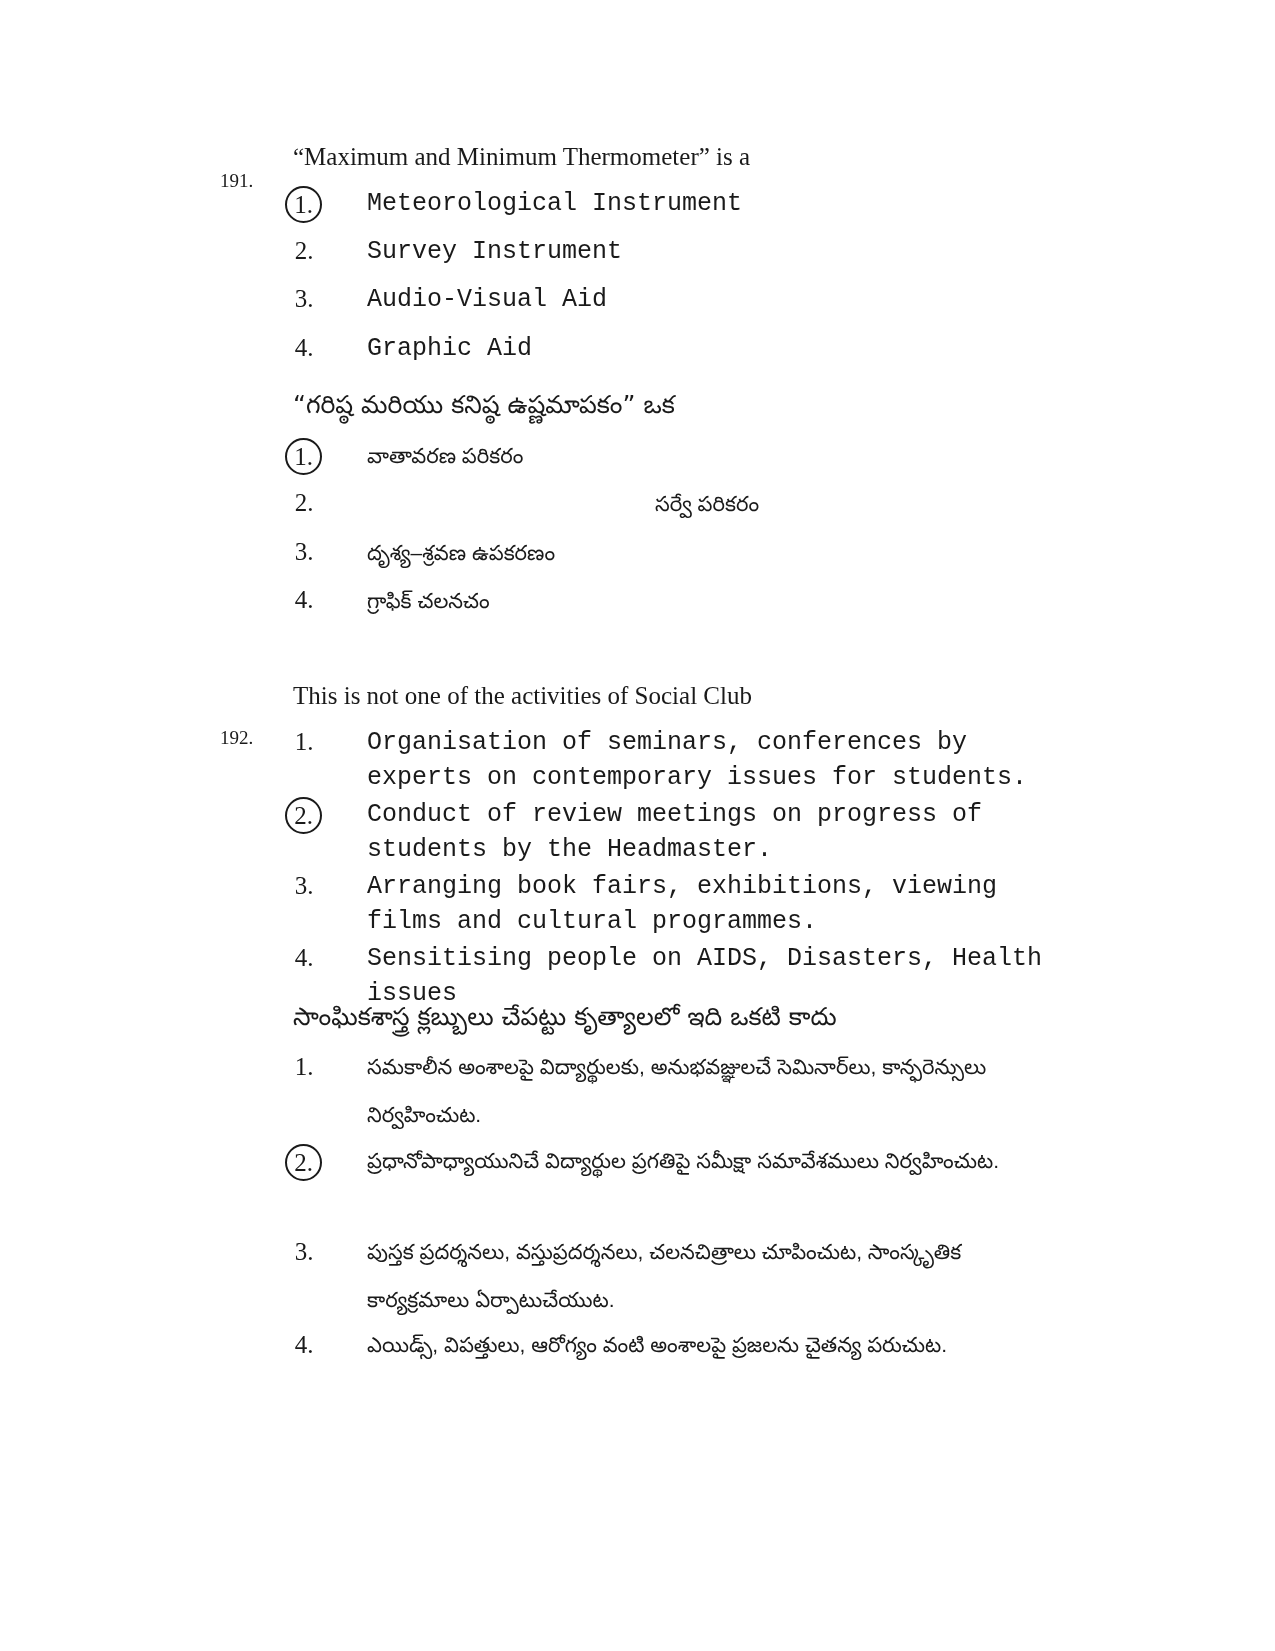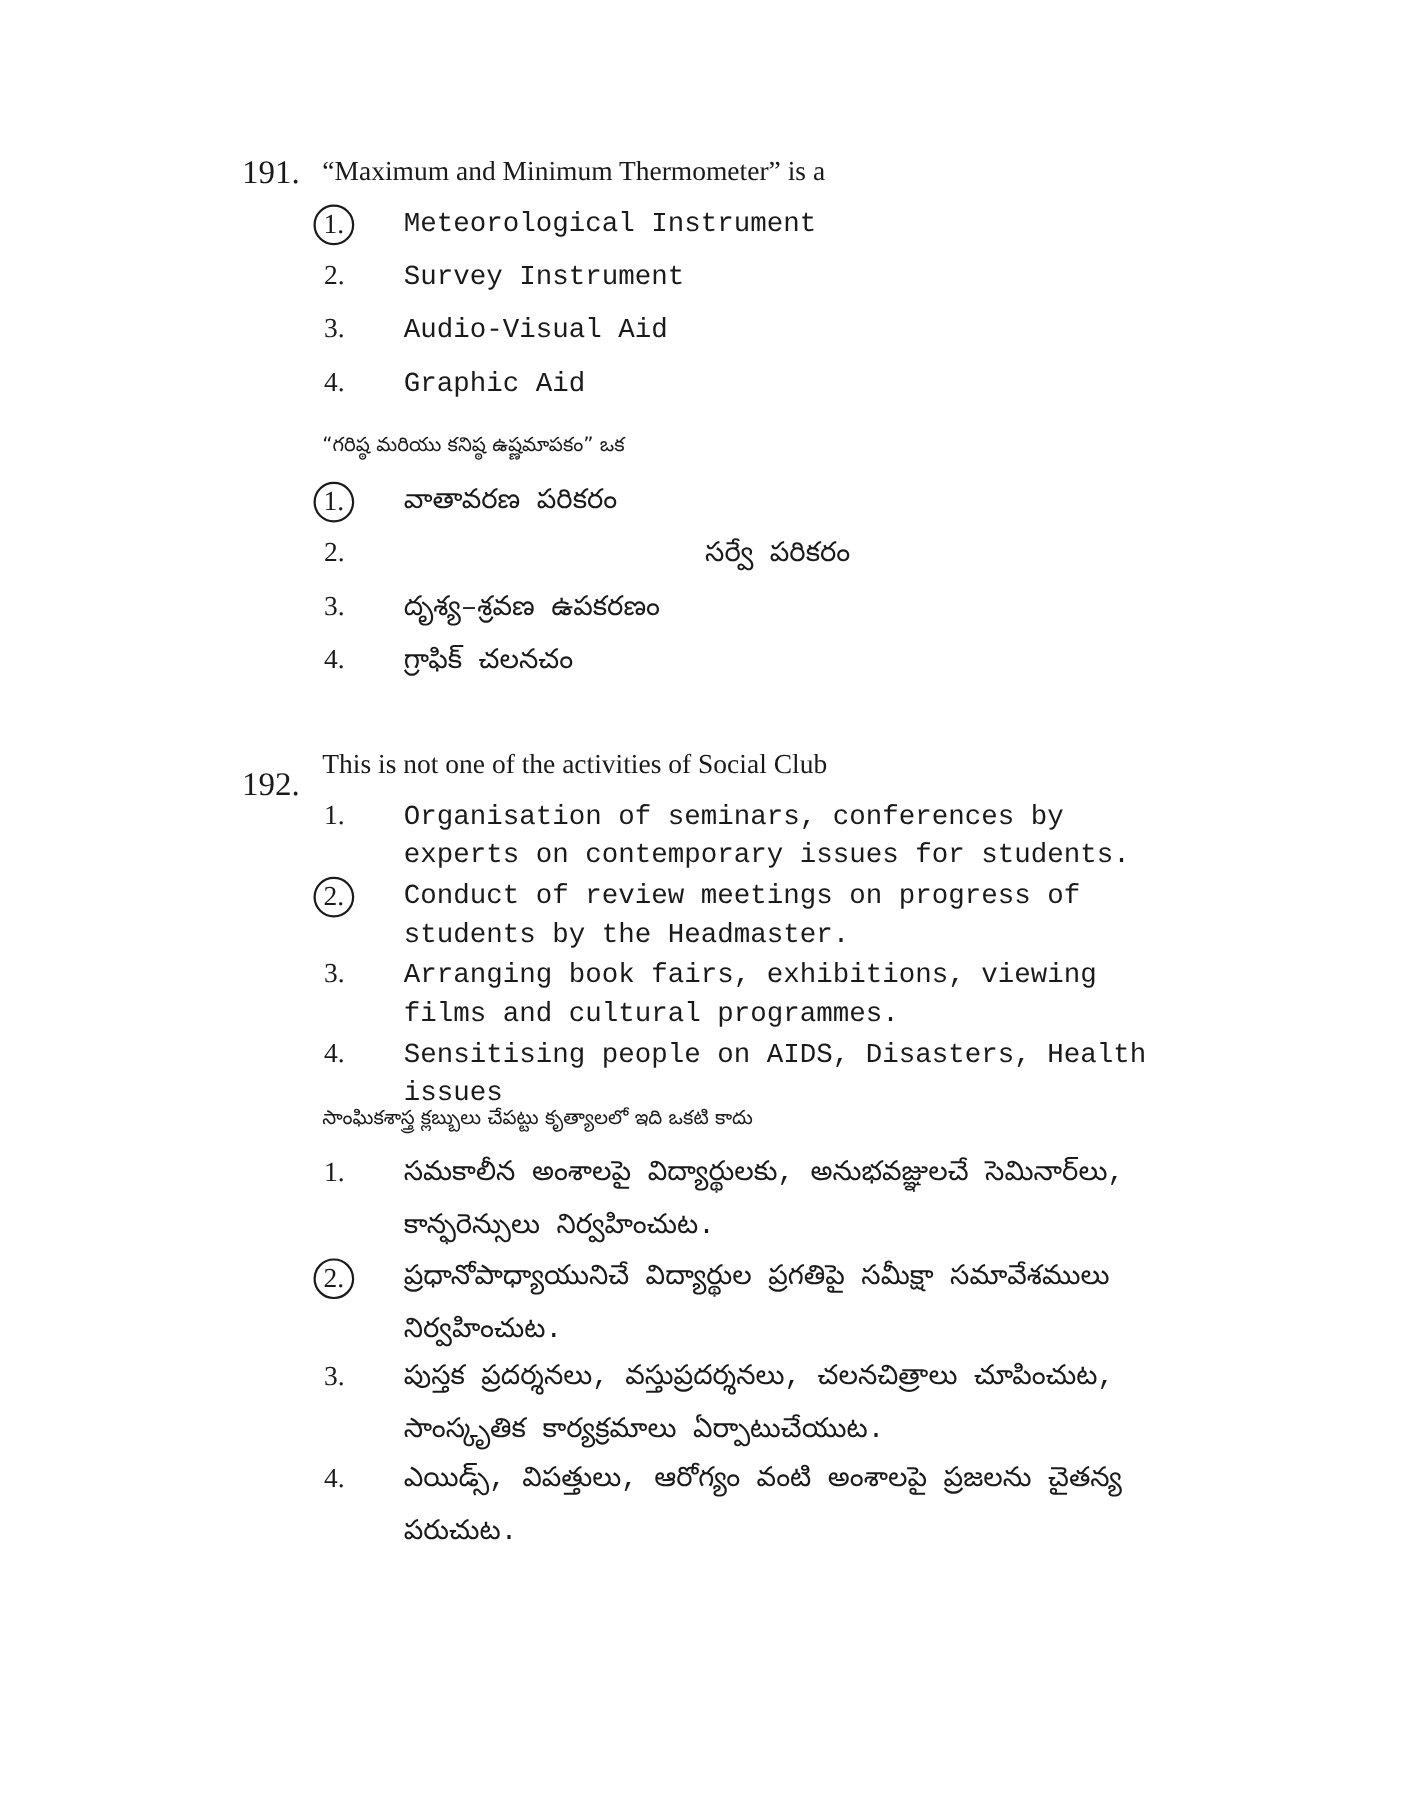--- a/index.html
+++ b/index.html
@@ -1,25 +1,25 @@
 <!DOCTYPE html>
 <html><head>
 <meta charset="utf-8">
 <style>
   html, body { margin: 0; padding: 0; background: #ffffff; }
   body { width: 1275px; height: 1651px; position: relative; overflow: hidden;
          font-family: "Liberation Serif", "DejaVu Serif", serif; color: #1a1a1a; }
-  .qnum { position: absolute; left: 220px; font-size: 30px; line-height: 30px; }
+  .qnum { position: absolute; left: 220px; font-size: 19px; line-height: 30px; margin-top: 24px; }
   .stem { position: absolute; left: 293px; font-size: 25px; line-height: 30px; white-space: nowrap; }
-  .te-stem { position: absolute; left: 293px; font-size: 18px; line-height: 30px; white-space: nowrap; font-family: "DejaVu Sans", sans-serif; }
+  .te-stem { position: absolute; left: 293px; font-size: 25px; line-height: 30px; white-space: nowrap; font-family: "DejaVu Sans", sans-serif; }
   .opt { position: absolute; left: 0; width: 1275px; }
   .optnum { position: absolute; left: 286px; width: 36px; height: 34px; font-size: 25px; line-height: 34px; text-align: center; }
   .optnum.circled { border: 2px solid #1a1a1a; border-radius: 50%; box-sizing: border-box; left: 285px; width: 37px; height: 37px; line-height: 33px; }
   .opttext { position: absolute; left: 367px; font-size: 25px; line-height: 35px; width: 680px; font-family: Liberation Mono, monospace; }
-  .opttext.te { font-family: Liberation Mono, monospace; font-size: 25px; line-height: 48px; }
+  .opttext.te { font-family: Liberation Sans, sans-serif; font-size: 21px; line-height: 48px; }
 </style>
 </head>
 <body>
 
 <div>
   <div class="qnum" style="top:142px;">191.</div>
   <div class="stem" style="top:142px;text-align:right;">“Maximum and Minimum Thermometer” is a</div>
 
   <div class="opt" style="top:186px;">
     <div class="optnum circled">1.</div>

